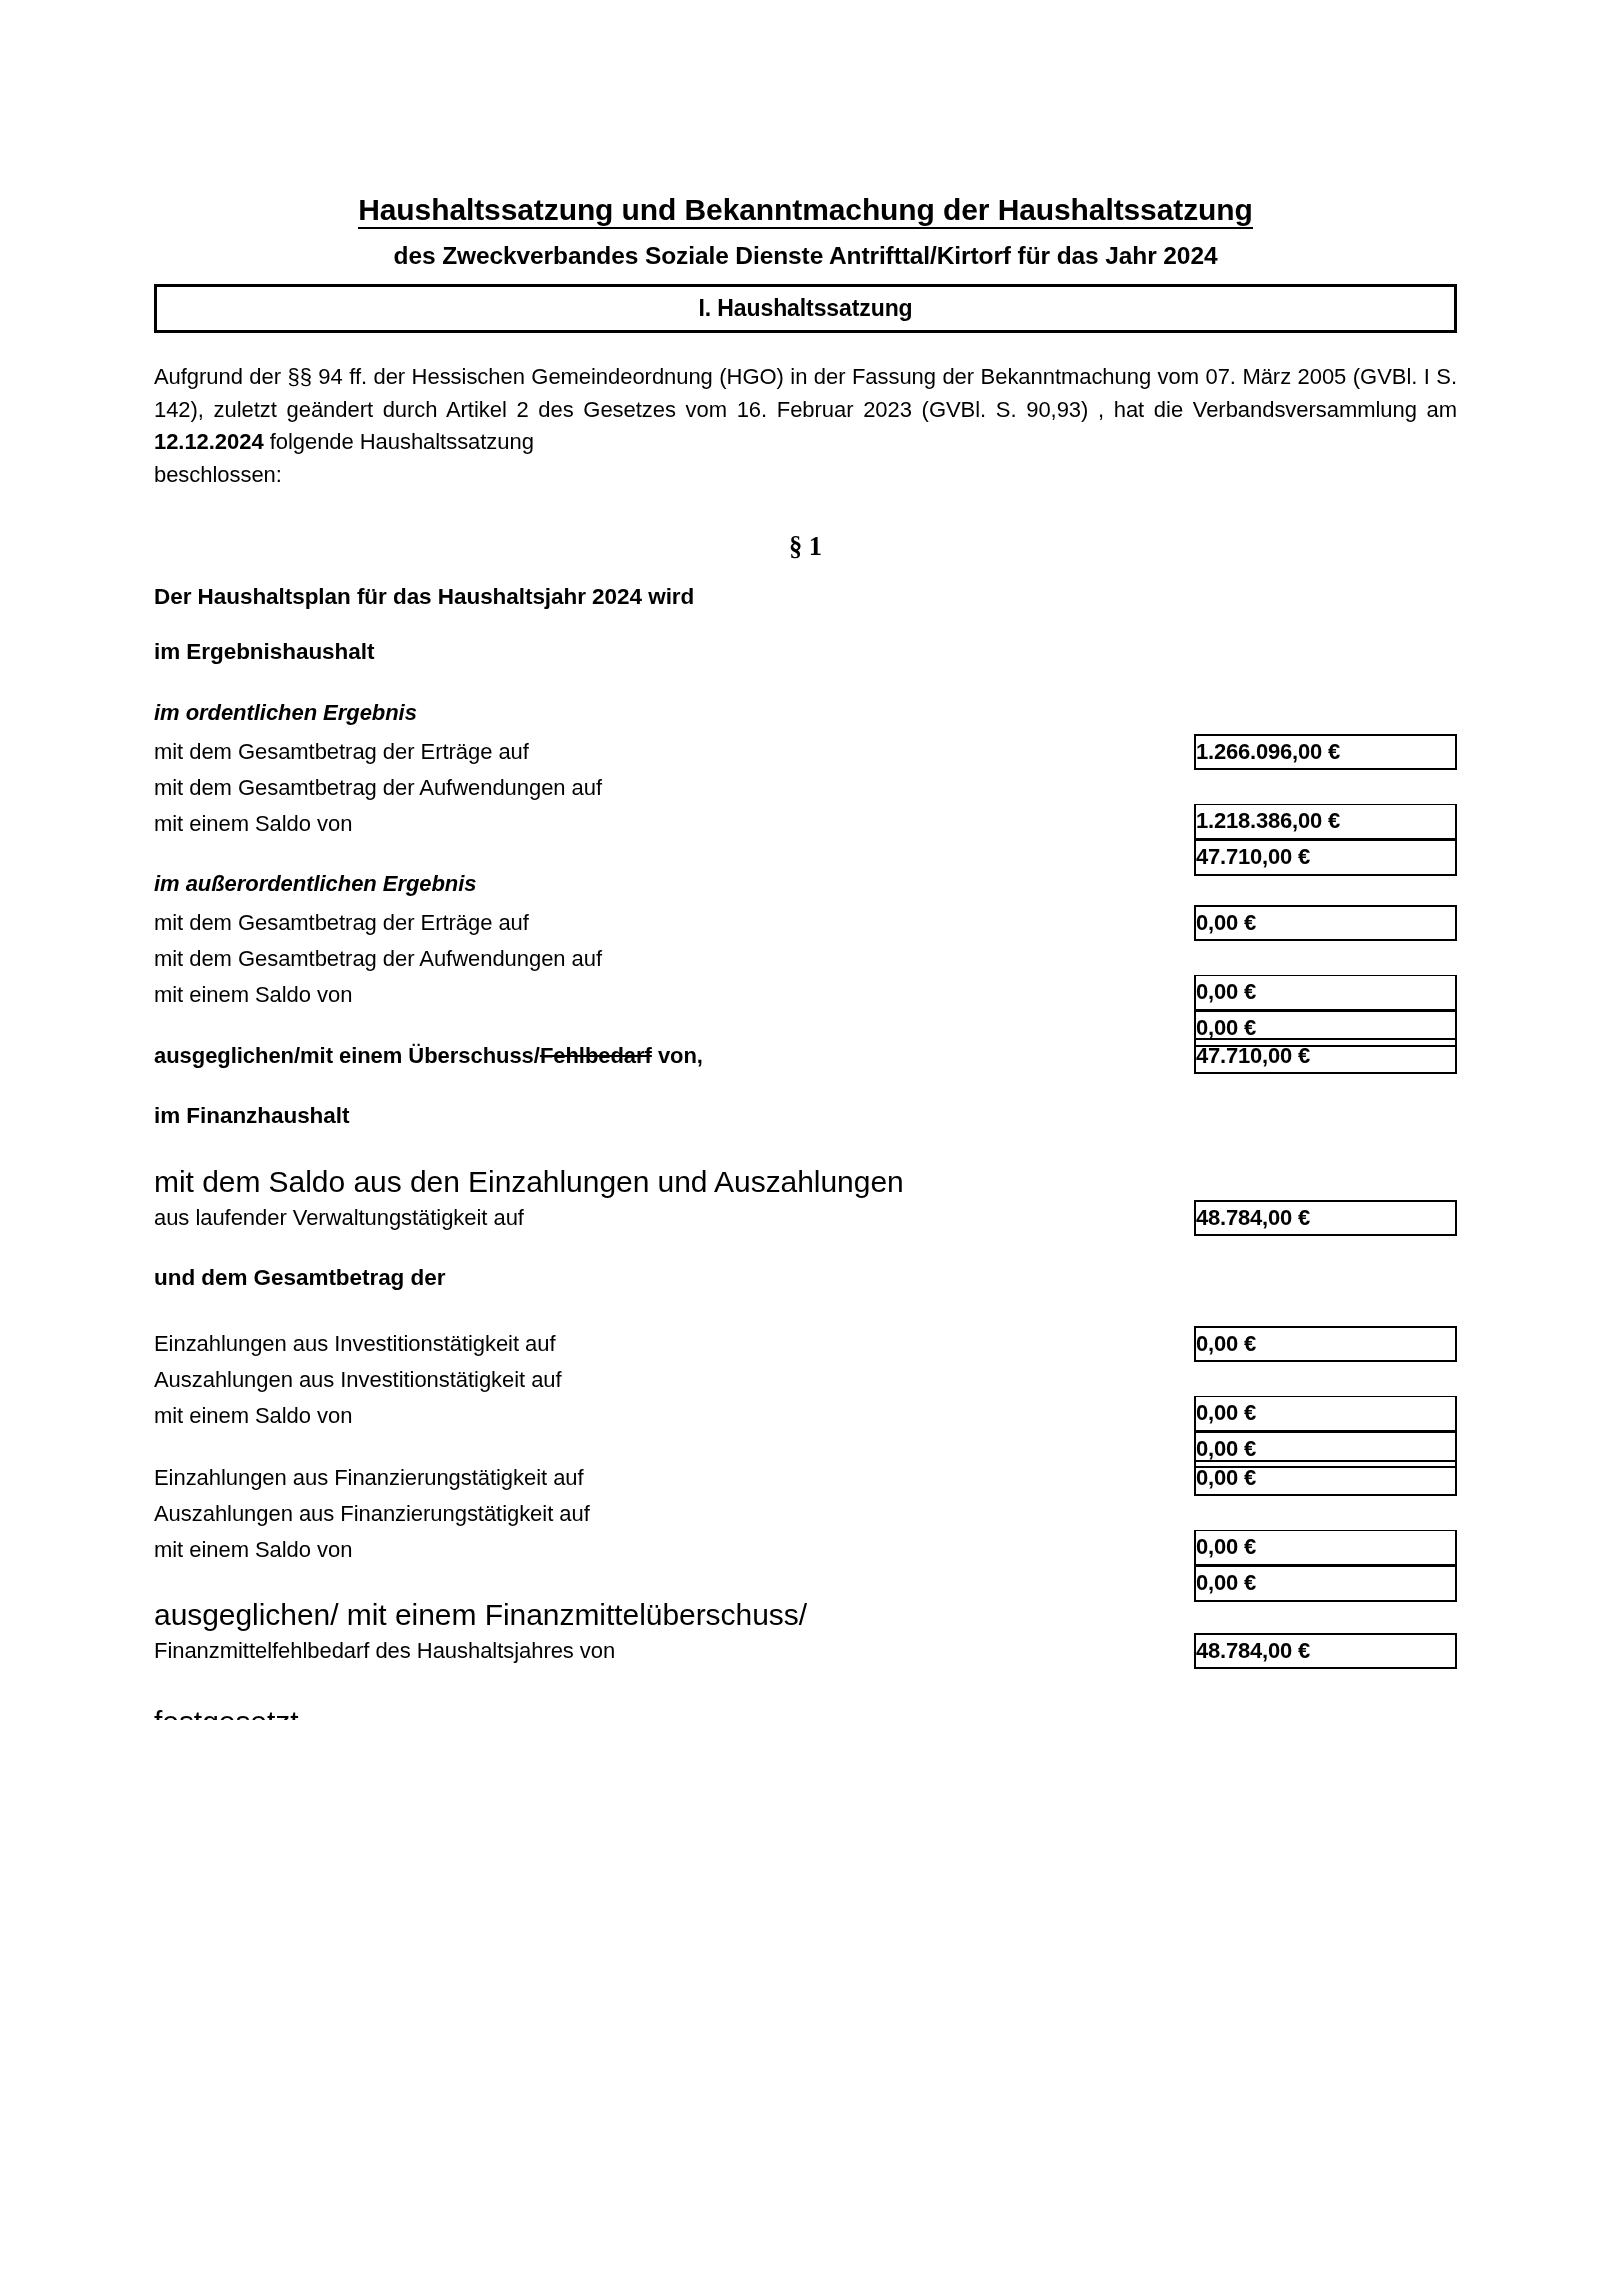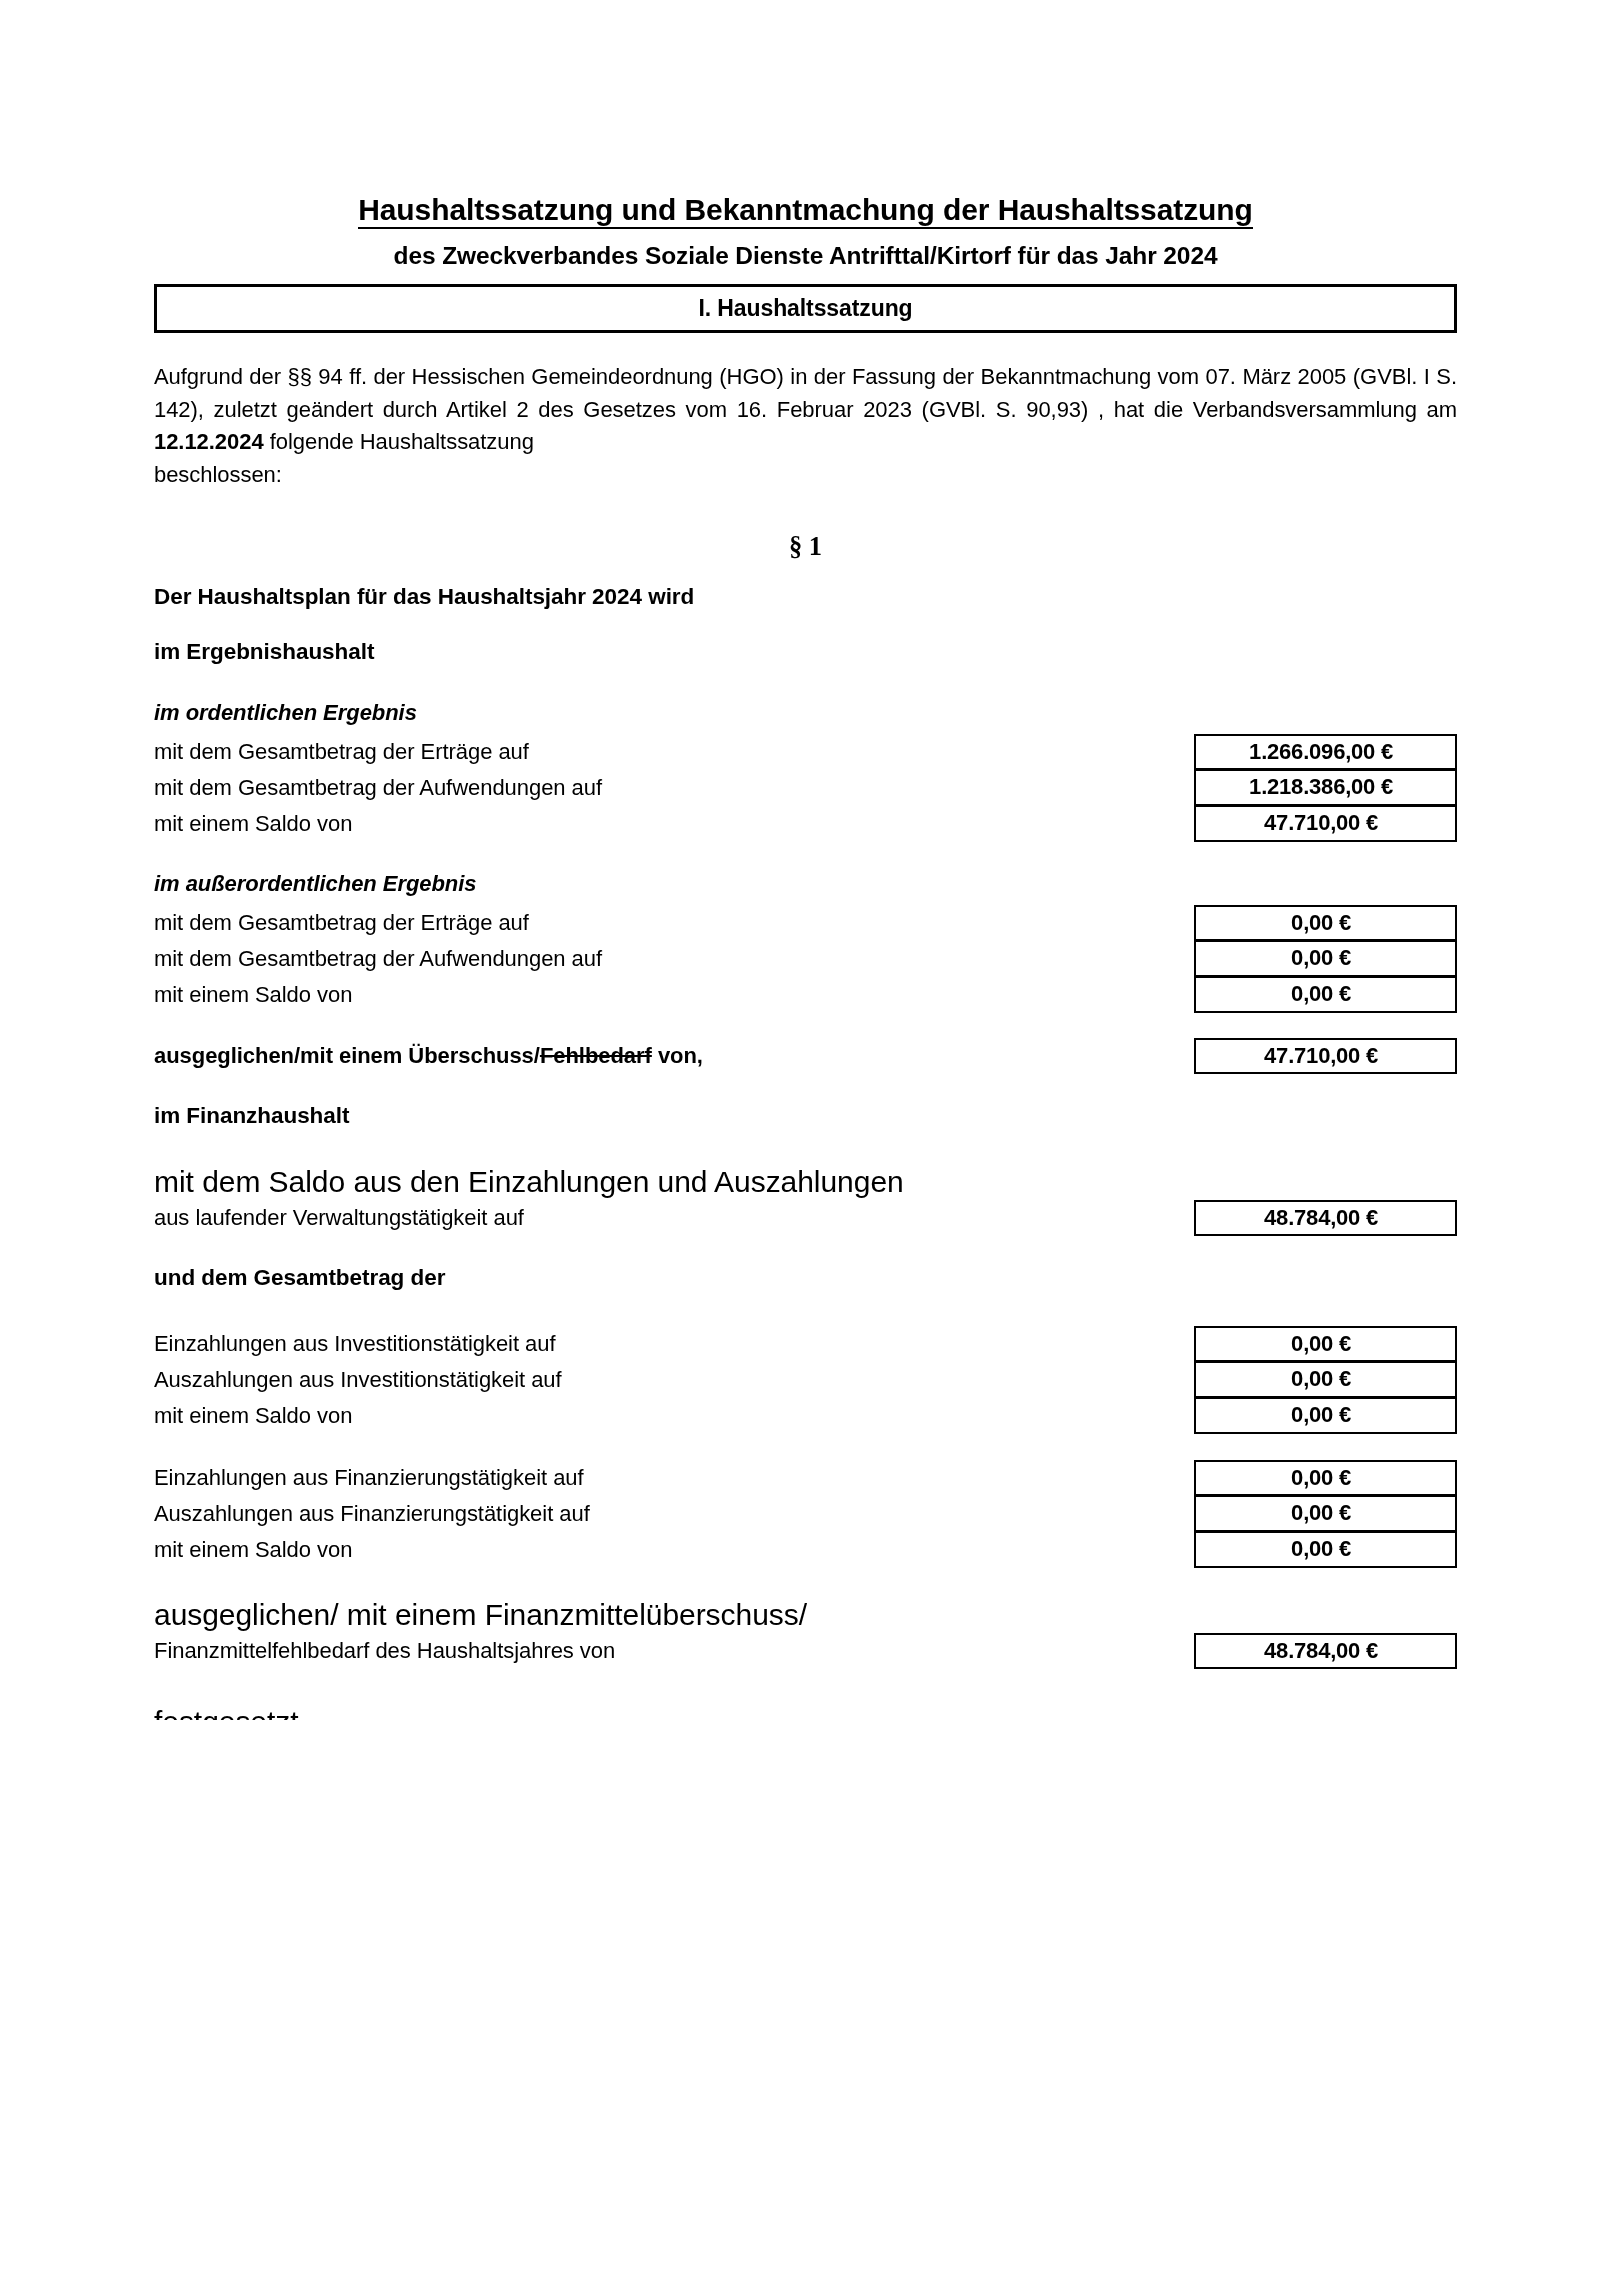--- a/index.html
+++ b/index.html
@@ -117,29 +117,29 @@
   .strike { text-decoration: line-through; }
 
   .valbox {
     position: absolute;
     right: 0;
     top: 0;
     width: 263px;
     height: 36px;
     box-sizing: border-box;
     border: 2.5px solid #000;
-    text-align: center;
+    text-align: left;
     font-size: 22px;
     font-weight: bold;
     line-height: 32px;
     padding-right: 8.8px;
     letter-spacing: -0.2px;
   }
   
-  .boxgroup .row + .row .valbox { border-top-width: 1.5px; }
+  .boxgroup .row + .row .valbox { border-top-width: 1.5px; margin-top: 34px; }
 
   .plain-line {
     font-size: 30px;
     line-height: 36px;
     height: 36px;
     letter-spacing: -0.05px;
   }
 
   .sp-8  { height: 7.8px; }
   .sp-22 { height: 21.6px; }

